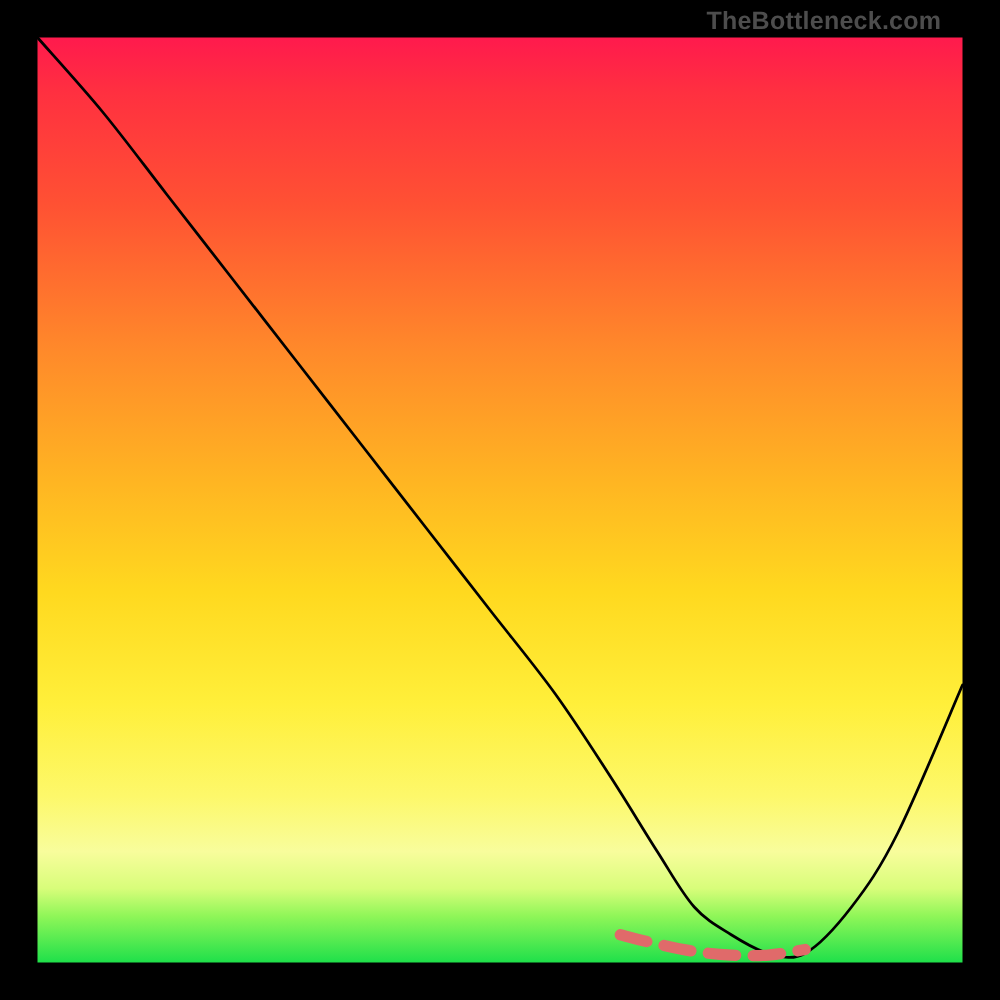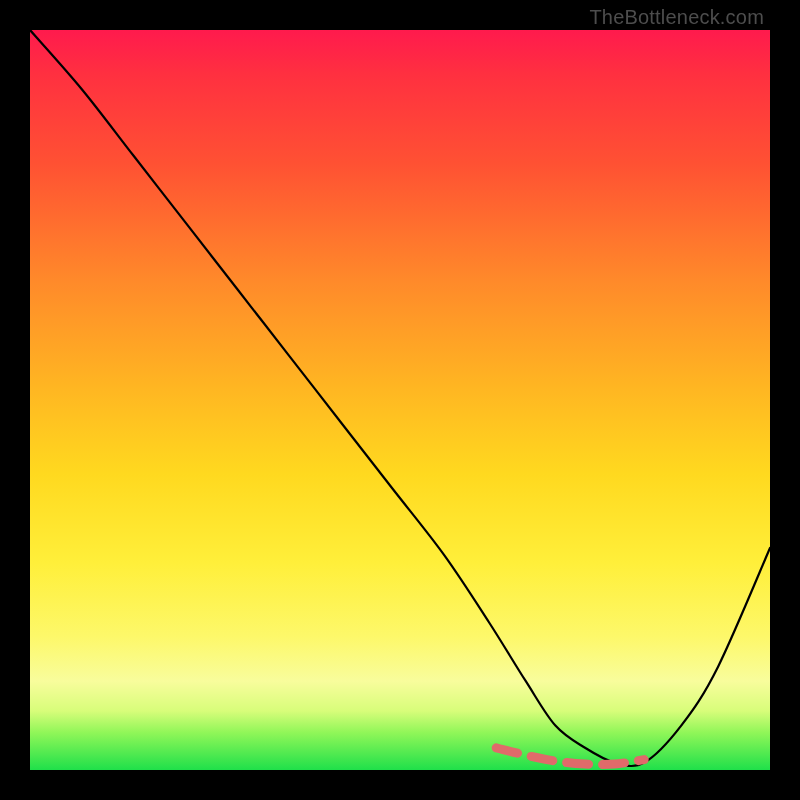--- a/index.html
+++ b/index.html
@@ -36,24 +36,24 @@
       #ffef3a 72%,
       #fdf86a 82%,
       #f8fd9c 88%,
       #d8fd7a 92%,
       #8ff658 95%,
       #1fe04a 100%);
   }
   .watermark {
     position: absolute;
     top: 6px;
-    right: 36px;
+    right: 47px;
     color: #4d4d4d;
     font-size: 20px;
-    font-weight: 400;
+    font-weight: 700;
     letter-spacing: 0.2px;
   }
   svg.curve {
     position: absolute;
     left: 0;
     top: 0;
     width: 740px;
     height: 740px;
     overflow: visible;
   }

